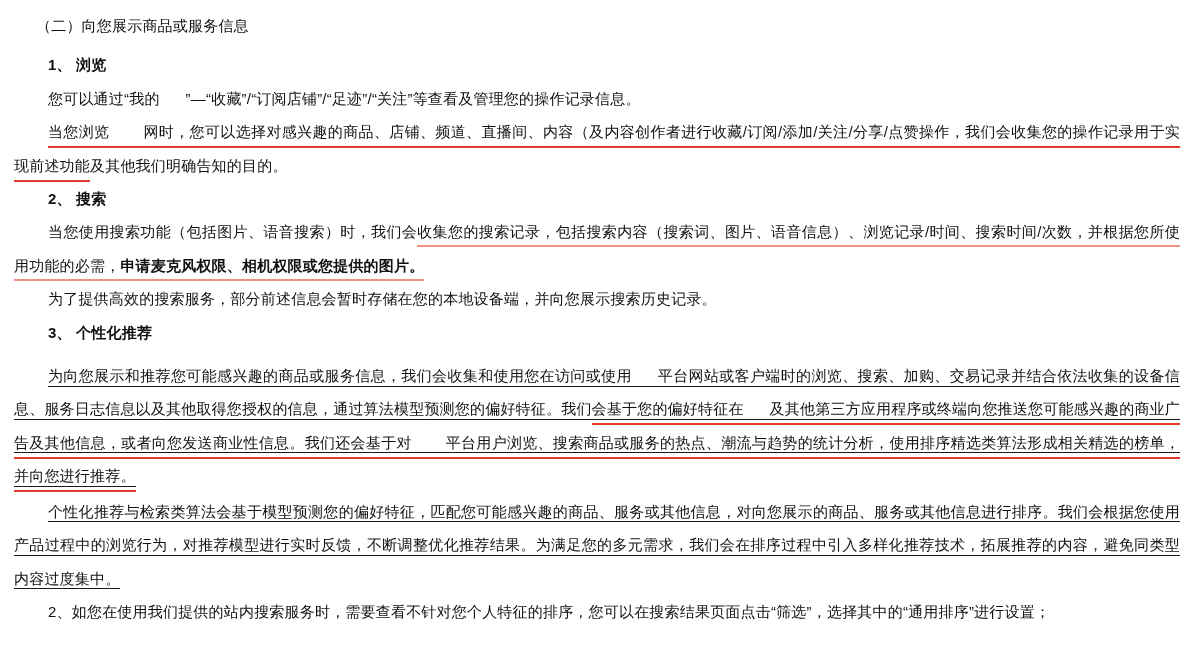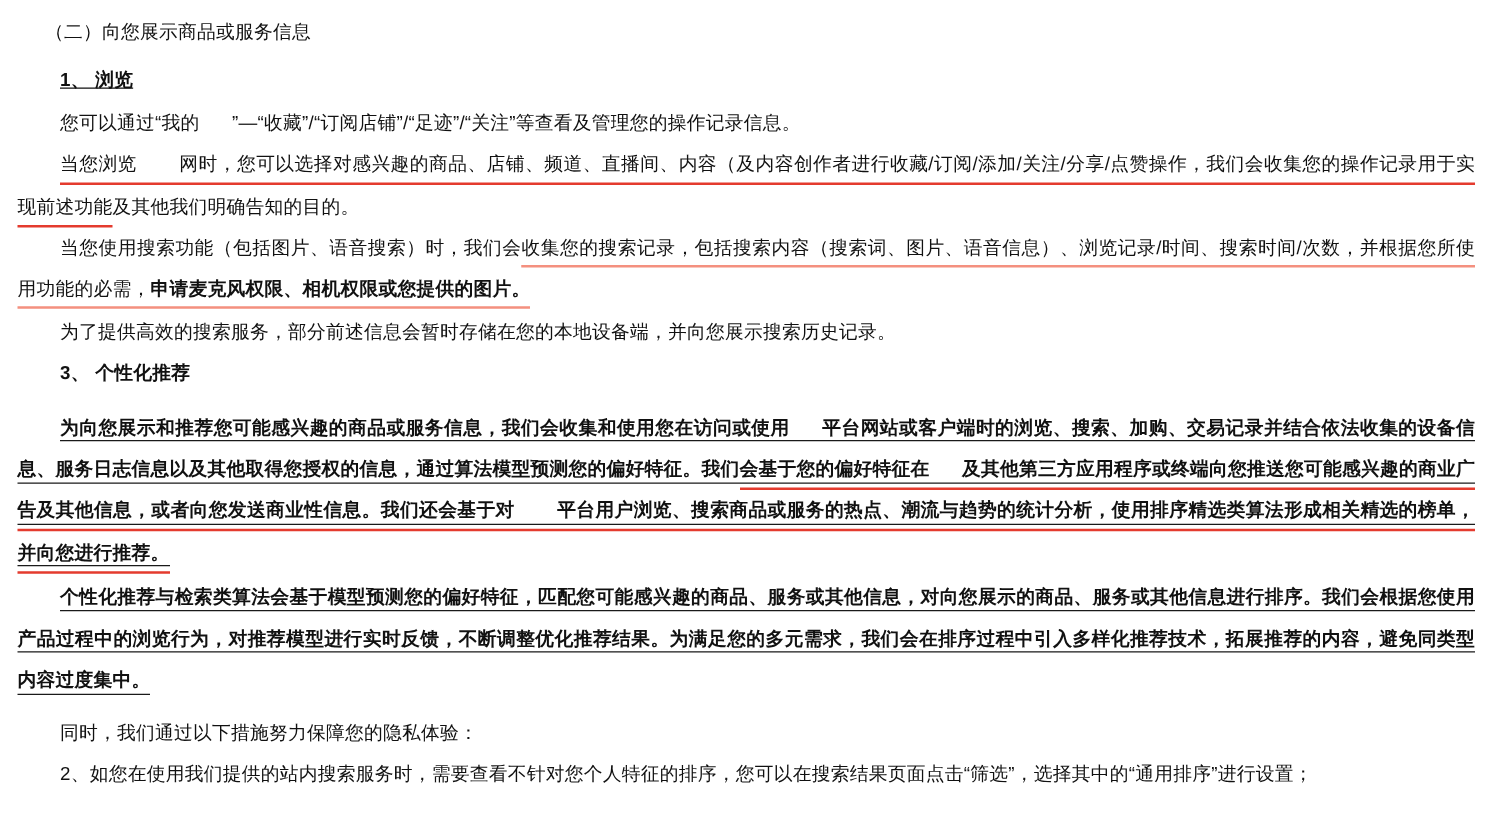--- a/index.html
+++ b/index.html
@@ -29,22 +29,22 @@
   }
   .heading {
     font-weight: normal;
     margin-left: 22px !important;
     text-indent: 0 !important;
   }
   .subheading {
     font-weight: bold;
     text-indent: 34px;
   }
-  .sub-gap   { margin-top: 6px !important; text-decoration: underline; }
-  .bold-para { font-weight: bold; }
+  .sub-gap   { margin-top: 6px !important; }
+  .bold-para { font-weight: normal; }
   .mt10 { margin-top: 10px !important; }
   .mt2  { margin-top: 2px !important; }
   .mt8  { margin-top: 8px !important; }
 
   
   .u-black {
     border-bottom: 1.5px solid #1a1a1a;
     padding-bottom: 1.5px;
   }
   
@@ -67,29 +67,29 @@
 <div class="doc">
 
   <p class="heading">（二）向您展示商品或服务信息</p>
 
   <p class="subheading sub-gap">1、 浏览</p>
 
   <p><span>您可以通过“我的</span><span class="gap-small"></span><span>”—“收藏”/“订阅店铺”/“足迹”/“关注”等查看及管理您的操作记录信息。</span></p>
 
   <p><span class="u-red"><span>当您浏览</span><span class="gap"></span><span>网时，您可以选择对感兴趣的商品、店铺、频道、直播间、内容（及内容创作者进行收藏/订阅/添加/关注/分享/点赞操作，我们会收集您的操作记录用于实现前述功能</span></span><span>及其他我们明确告知的目的。</span></p>
 
+  <p class="subheading">2、 搜索</p>
 
   <p><span>当您使用搜索功能（包括图片、语音搜索）时，我们会</span><span class="u-salmon"><span>收集您的搜索记录，包括搜索内容（搜索词、图片、语音信息）、浏览记录/时间、搜索时间/次数，并根据您所使用功能的必需，</span><b>申请麦克风权限、相机权限或您提供的图片。</b></span></p>
 
   <p>为了提供高效的搜索服务，部分前述信息会暂时存储在您的本地设备端，并向您展示搜索历史记录。</p>
 
   <p class="subheading">3、 个性化推荐</p>
 
   <p class="bold-para mt10"><span class="u-black"><span>为向您展示和推荐您可能感兴趣的商品或服务信息，我们会收集和使用您在访问或使用</span><span class="gap-small"></span><span>平台网站或客户端时的浏览、搜索、加购、交易记录并结合依法收集的设备信息、服务日志信息以及其他取得您授权的信息，通过算法模型预测您的偏好特征。我们</span></span><span class="u-red"><span class="u-black"><span>会基于您的偏好特征在</span><span class="gap-small"></span><span>及其他第三方应用程序或终端向您推送您可能感兴趣的商业广告及其他信息，或者向您发送商业性信息。我们还会基于对</span><span class="gap"></span><span>平台用户浏览、搜索商品或服务的热点、潮流与趋势的统计分析，使用排序精选类算法形成相关精选的榜单，并向您进行推荐。</span></span></span></p>
 
   <p class="bold-para mt2"><span class="u-black">个性化推荐与检索类算法会基于模型预测您的偏好特征，匹配您可能感兴趣的商品、服务或其他信息，对向您展示的商品、服务或其他信息进行排序。我们会根据您使用产品过程中的浏览行为，对推荐模型进行实时反馈，不断调整优化推荐结果。为满足您的多元需求，我们会在排序过程中引入多样化推荐技术，拓展推荐的内容，避免同类型内容过度集中。</span></p>
 
-  <p class="mt8">同时，我们通过以下措施努力保障您的隐私体验：</p>
 
 
   <p>2、如您在使用我们提供的站内搜索服务时，需要查看不针对您个人特征的排序，您可以在搜索结果页面点击“筛选”，选择其中的“通用排序”进行设置；</p>
 
 </div>
 
 </body></html>

